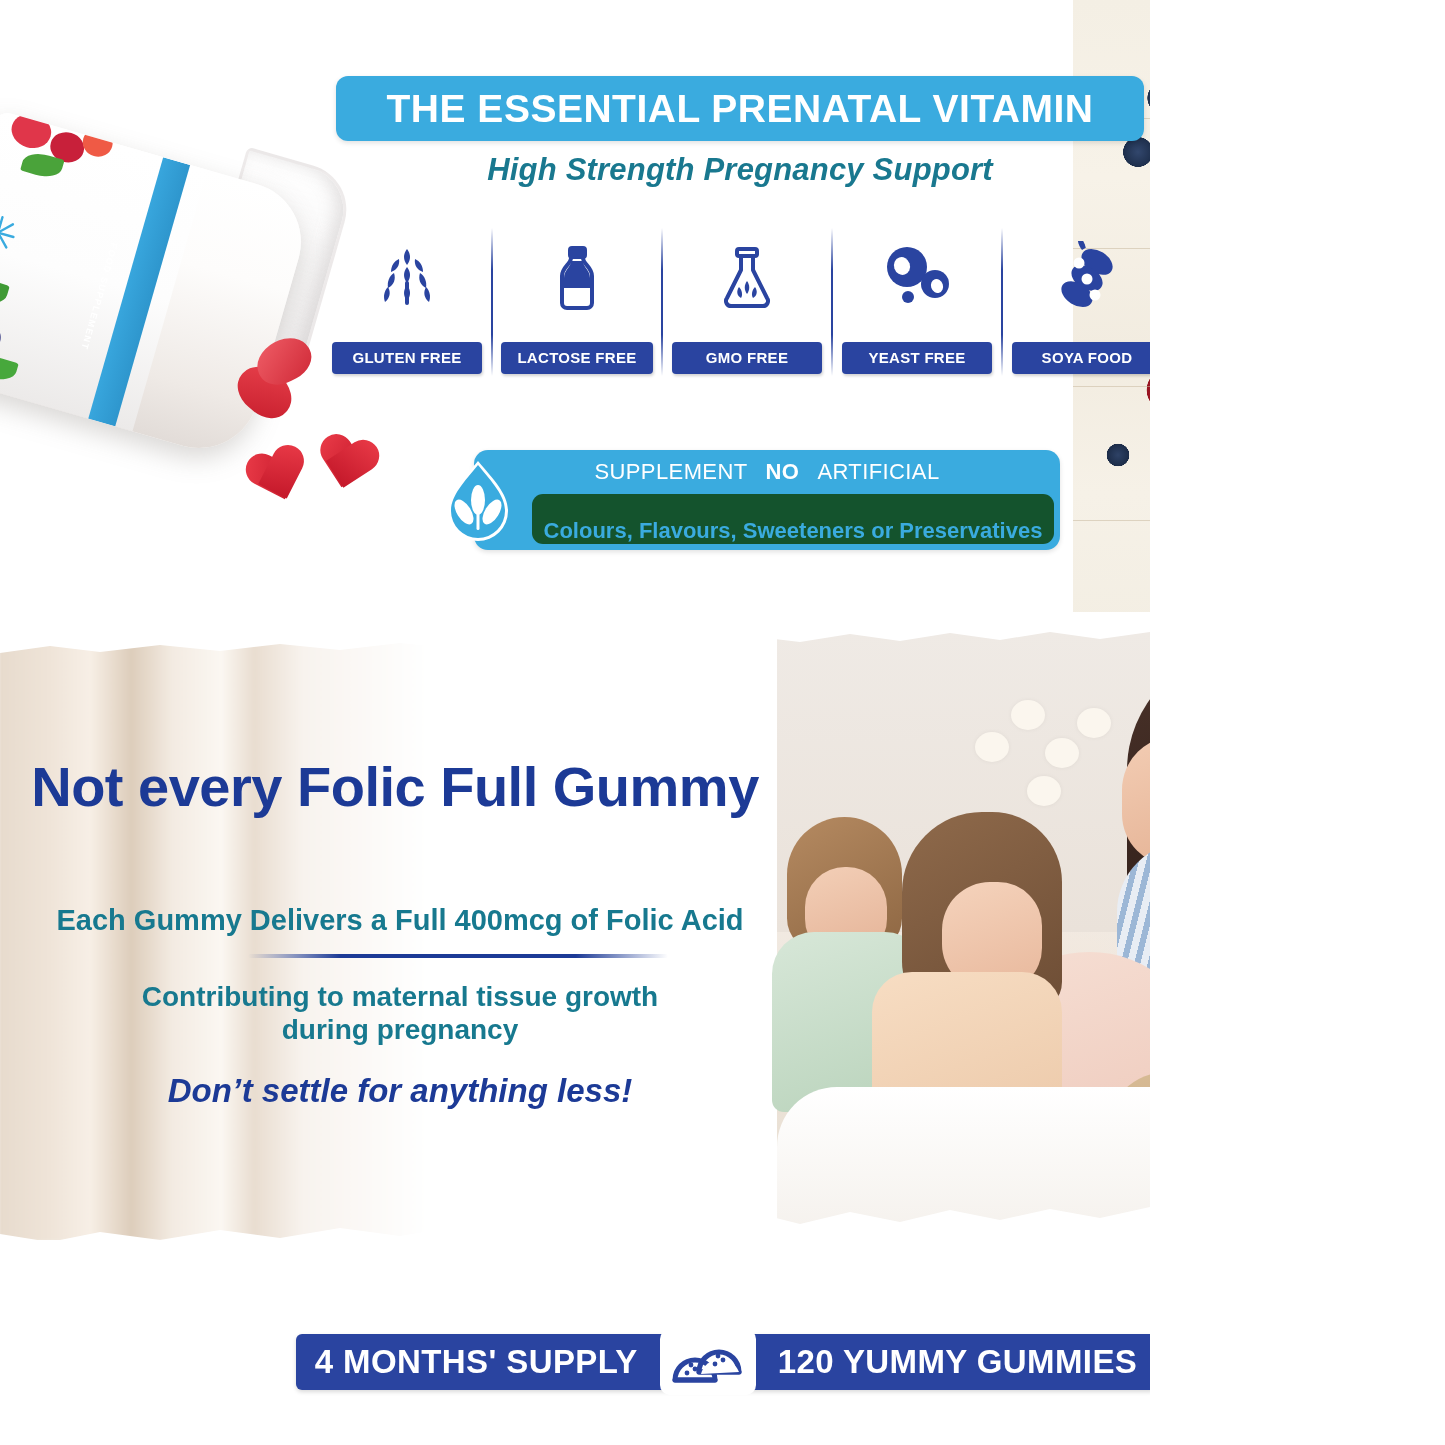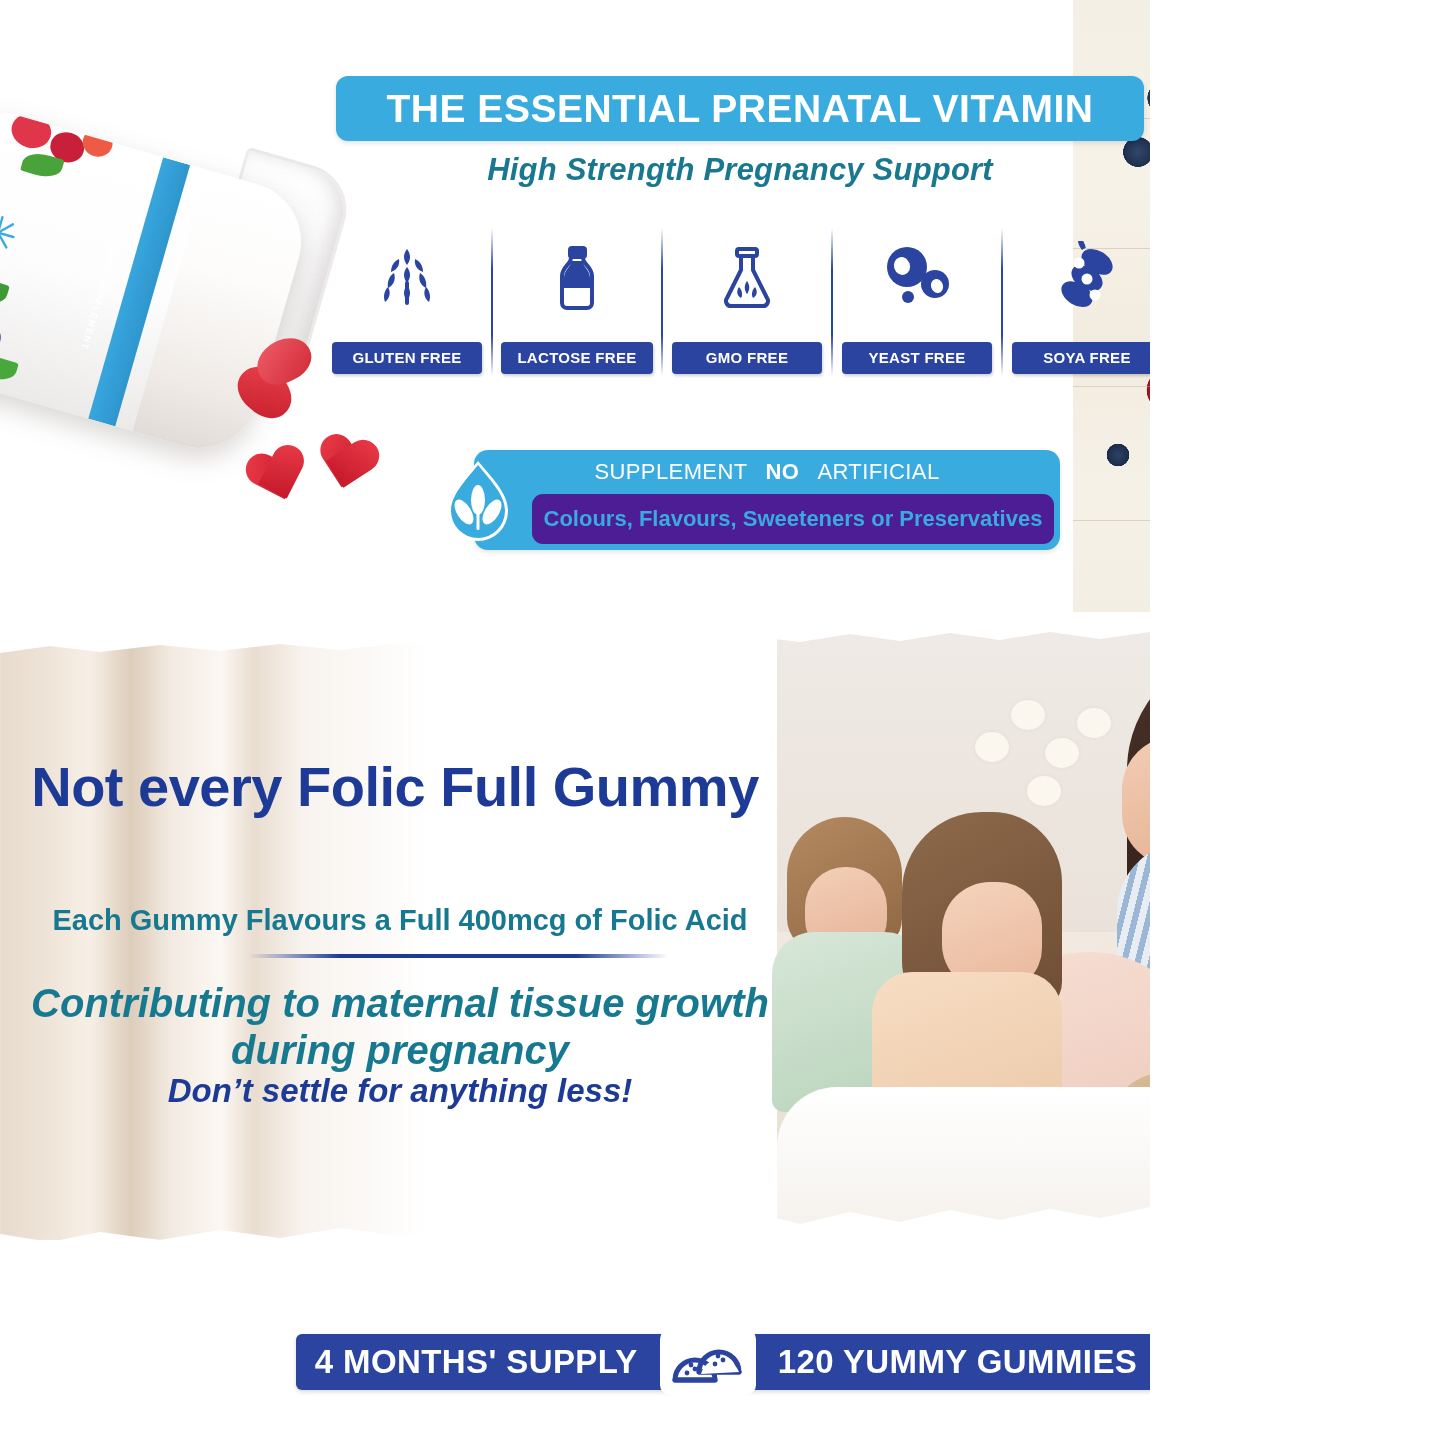--- a/index.html
+++ b/index.html
@@ -154,22 +154,22 @@
     box-shadow:0 2px 5px rgba(0,0,0,.12);
   }
   .noart-top{
     position:absolute;left:0;right:0;top:0;height:44px;
     display:flex;align-items:center;justify-content:center;
     color:#fff;font-size:22px;letter-spacing:.4px;
   }
   .noart-top b{font-weight:700;margin:0 18px;}
   .noart-bottom{
     position:absolute;left:58px;right:6px;top:44px;height:50px;
-    background:#4c1d95;border-radius:11px;
-    display:flex;align-items:center;justify-content:center;
+    background:#14532d;border-radius:11px;
+    display:flex;align-items:flex-end;justify-content:center;
     color:#3aabdf;font-size:22px;font-weight:700;
   }
   .drop{position:absolute;left:0;top:6px;width:92px;height:92px;}
 
   
   .torn{position:absolute;left:0;width:1445px;height:46px;z-index:6;pointer-events:none;}
 
   
   .sec-mid{
     position:absolute;left:0;top:632px;width:1445px;height:608px;
@@ -275,21 +275,21 @@
     position:absolute;left:0;top:272px;width:800px;text-align:center;
     color:#17798f;font-size:29px;font-weight:700;
   }
   .mid-div{
     position:absolute;left:248px;top:322px;width:420px;height:4px;
     background:linear-gradient(90deg,rgba(28,58,150,0) 0%,#1c3a96 22%,#1c3a96 78%,rgba(28,58,150,0) 100%);
     border-radius:2px;
   }
   .mid-h3{
     position:absolute;left:0;top:348px;width:800px;text-align:center;
-    color:#17798f;font-size:40px;font-weight:700;line-height:1.18;font-style:italic;
+    color:#17798f;font-size:28px;font-weight:700;line-height:1.18;
   }
   .mid-h4{
     position:absolute;left:0;top:440px;width:800px;text-align:center;
     color:#1c3a96;font-size:33px;font-weight:700;font-style:italic;
   }
 
   
   .sec-bot{
     position:absolute;left:0;top:1240px;width:1445px;height:205px;background:#ffffff;
   }
@@ -455,21 +455,21 @@
               <path d="M22 12c-4-4-8-6-13-6 2 5 6 8 11 10z"></path>
             </g>
             <g fill="#ffffff">
               <circle cx="31" cy="22" r="5.5"></circle>
               <circle cx="39" cy="38" r="5.5"></circle>
               <circle cx="47" cy="54" r="5.5"></circle>
             </g>
           </svg>
         </div>
         <div class="badge-pill">
-          <span>SOYA FREE</span>
+          <span>SOYA FOOD</span>
         </div>
       </div>
     </div>
 
     <div class="noart">
       <div class="noart-card">
         <div class="noart-top">
           <span>SUPPLEMENT</span>
           <b>NO</b>
           <span>ARTIFICIAL</span>
@@ -523,21 +523,21 @@
       <div class="mp-girl-face"></div>
       <div class="mp-girl-shirt"></div>
       <div class="mp-blanket"></div>
       <div class="mp-bed"></div>
     </div>
 
     <div class="mid-content">
       <div class="mid-h1">
         <div>Not every Folic Full Gummy</div>
       </div>
-      <div class="mid-h2">Each Gummy Flavours a Full 400mcg of Folic Acid</div>
+      <div class="mid-h2">Each Gummy Delivers a Full 400mcg of Folic Acid</div>
       <div class="mid-div"></div>
       <div class="mid-h3">
         <div>Contributing to maternal tissue growth</div>
         <div>during pregnancy</div>
       </div>
       <div class="mid-h4">Don’t settle for anything less!</div>
     </div>
   </div>
 
   <svg class="torn" style="top:1196px;height:56px" viewBox="0 0 1445 56" preserveAspectRatio="none">

